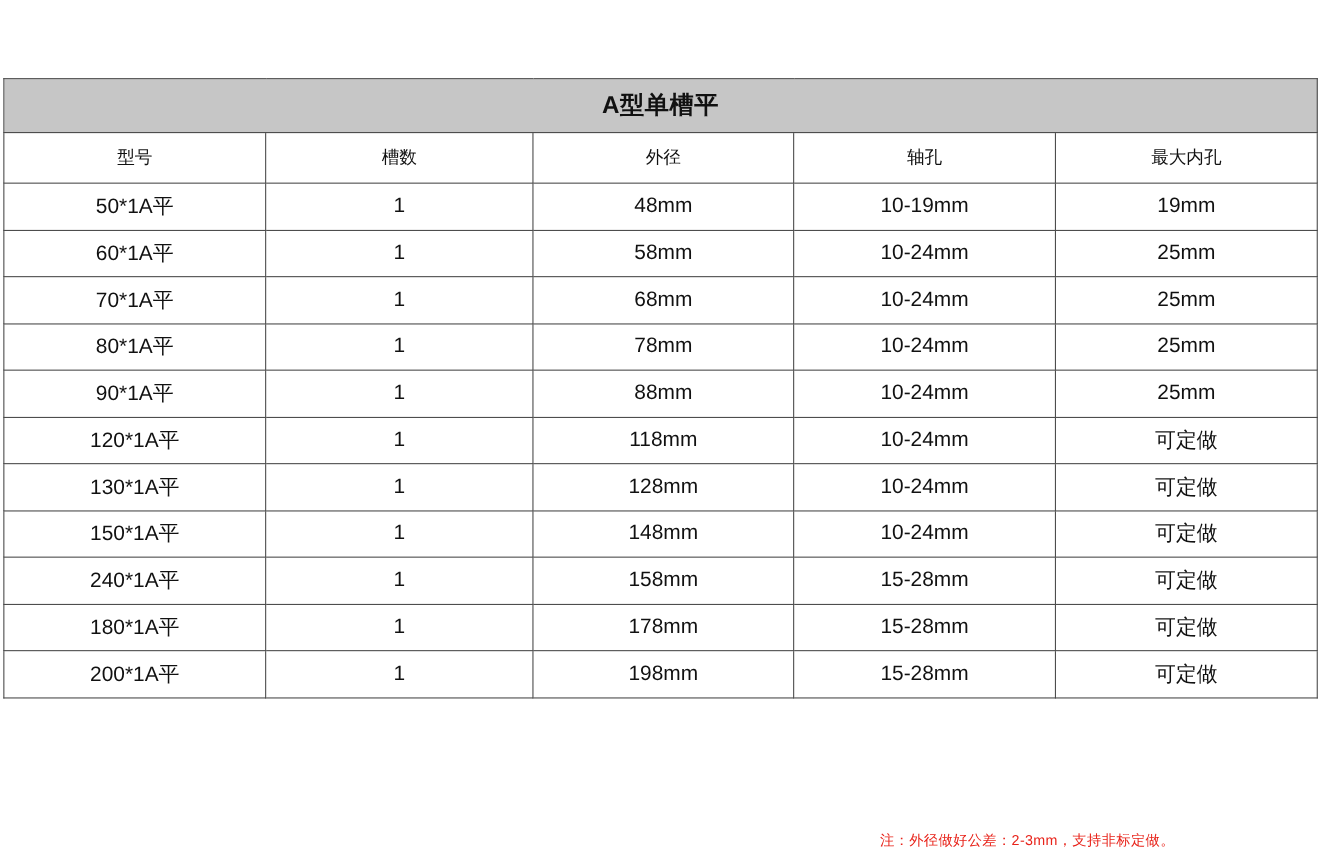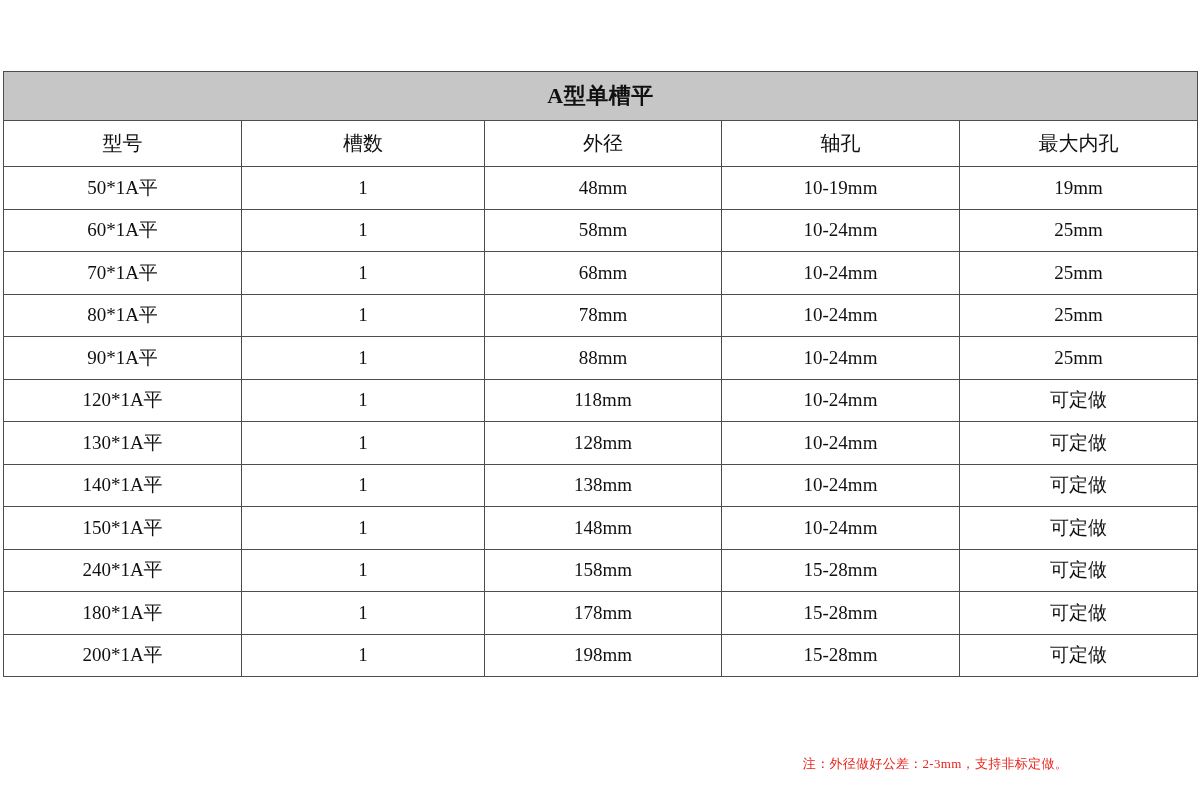--- a/index.html
+++ b/index.html
@@ -12,21 +12,20 @@
     height: 787px;
     font-family: "Liberation Sans", sans-serif;
     color: #000000;
     overflow: hidden;
   }
   .page {
     position: relative;
     width: 1076px;
     height: 787px;
     box-sizing: border-box;
-    font-family: Liberation Serif, serif;
   }
   .table-wrap {
     position: absolute;
     left: 3px;
     top: 71px;
     width: 1194px;
   }
   table.spec {
     border-collapse: collapse;
     width: 1194px;
@@ -44,21 +43,21 @@
   }
   tr.title-row th {
     background: #c6c6c6;
     font-weight: bold;
     font-size: 22px;
     height: 48px;
     letter-spacing: 0.5px;
   }
   tr.head-row td {
     height: 45px;
-    font-size: 20px;
+    font-size: 16px;
   }
   col.c1 { width: 238px; }
   col.c2 { width: 243px; }
   col.c3 { width: 237px; }
   col.c4 { width: 238px; }
   col.c5 { width: 238px; }
   .note {
     position: absolute;
     right: 8px;
     top: 755px;
@@ -138,27 +137,20 @@
           <td>可定做</td>
         </tr>
         <tr>
           <td>130*1A平</td>
           <td>1</td>
           <td>128mm</td>
           <td>10-24mm</td>
           <td>可定做</td>
         </tr>
         <tr>
-          <td>140*1A平</td>
-          <td>1</td>
-          <td>138mm</td>
-          <td>10-24mm</td>
-          <td>可定做</td>
-        </tr>
-        <tr>
           <td>150*1A平</td>
           <td>1</td>
           <td>148mm</td>
           <td>10-24mm</td>
           <td>可定做</td>
         </tr>
         <tr>
           <td>240*1A平</td>
           <td>1</td>
           <td>158mm</td>

